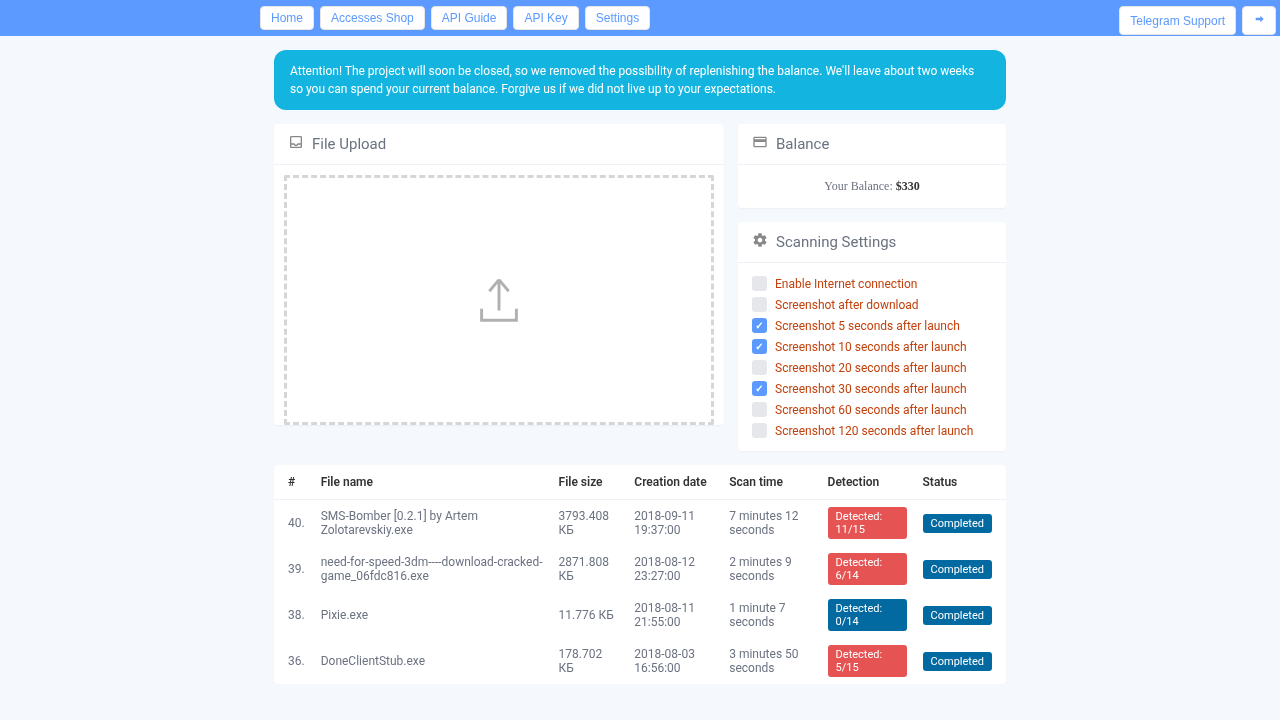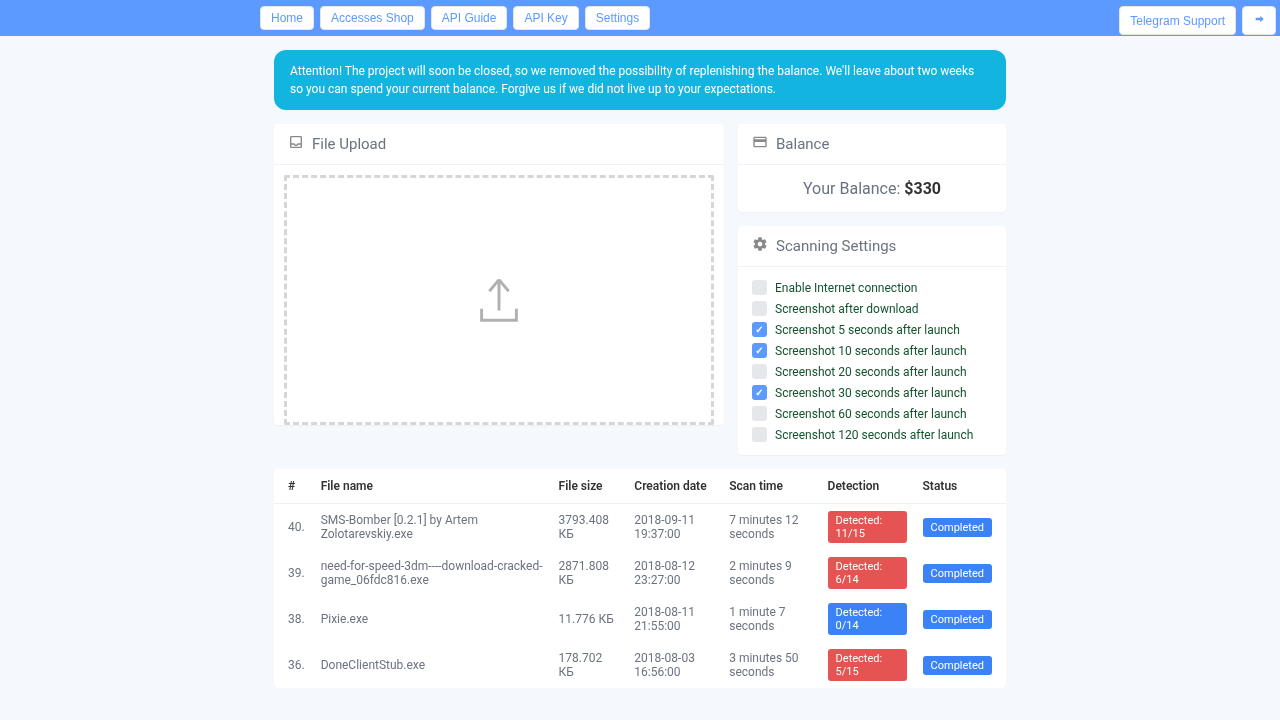--- a/index.html
+++ b/index.html
@@ -13,35 +13,35 @@
 .container { max-width: 732px; margin: 14px auto 0; }
 .alert { background: #14b4e0; color: #fff; padding: 12px 16px; border-radius: 12px; font-size: 12px; line-height: 1.5; margin-bottom: 14px;}
 .main-grid { display: flex; gap: 14px; }
 .col-left { flex: 1; }
 .col-right { width: 268px; }
 .card { background: #fff; border-radius: 4px; box-shadow: 0 1px 2px rgba(0,0,0,0.04); margin-bottom: 14px; }
 .card-header { padding: 10px 14px; border-bottom: 1px solid #eef2f6; display: flex; align-items: center; gap: 8px; font-size: 15px; color: #6b7280; font-weight: 400;}
 .card-body { padding: 10px 14px; }
 .dropzone { border: 3px dashed #d6d6d6; border-radius: 2px; margin: 10px; height: 250px; display: flex; align-items: center; justify-content: center; }
 .upload-icon svg { width: 58px; height: 58px; }
-.balance-text { text-align: center; font-size: 16px; color: #6b7280; padding: 4px 0; }
+.balance-text { text-align: center; font-size: 12px; color: #6b7280; padding: 4px 0; font-family: Liberation Serif, serif; }
 .balance-text b { color: #333; }
-.setting-row { display: flex; align-items: center; gap: 8px; padding: 3px 0; font-size: 12px; color: #14532d;}
+.setting-row { display: flex; align-items: center; gap: 8px; padding: 3px 0; font-size: 12px; color: #c2410c;}
 .checkbox { width: 15px; height: 15px; border-radius: 3px; background: #e5e7eb; display: inline-flex; align-items: center; justify-content: center; cursor: pointer; flex-shrink:0;}
 .checkbox.checked { background: #5c9aff; }
 .checkbox.checked::after { content: "✓"; color: #fff; font-size: 10px; font-weight: bold; }
 .table-card { background:#fff; border-radius: 4px; box-shadow: 0 1px 2px rgba(0,0,0,0.04);}
 table { width: 100%; border-collapse: collapse; font-size: 12px;}
 th { text-align: left; padding: 10px 8px; font-weight: 600; color: #333; border-bottom: 1px solid #eef2f6;}
 th:first-child, td:first-child { padding-left: 14px;}
 th:last-child, td:last-child { padding-right: 14px;}
 td { padding: 7px 8px; color: #6b7280; vertical-align: middle; border-bottom: 0;}
 .badge { display: inline-block; padding: 3px 8px; border-radius: 3px; font-size: 11px; color: #fff;}
 .badge-red { background: #e55353; }
-.badge-green { background: #3b82f6; }
+.badge-green { background: #0369a1; }
 .icon-svg { width: 16px; height: 16px; fill: #888; }
 </style>
 </head>
 <body>
 
 <div class="navbar">
   <div class="navbar-inner">
     <div class="nav-left" id="nav-left">
         <button class="nav-btn">Home</button>
         <button class="nav-btn">Accesses Shop</button>

